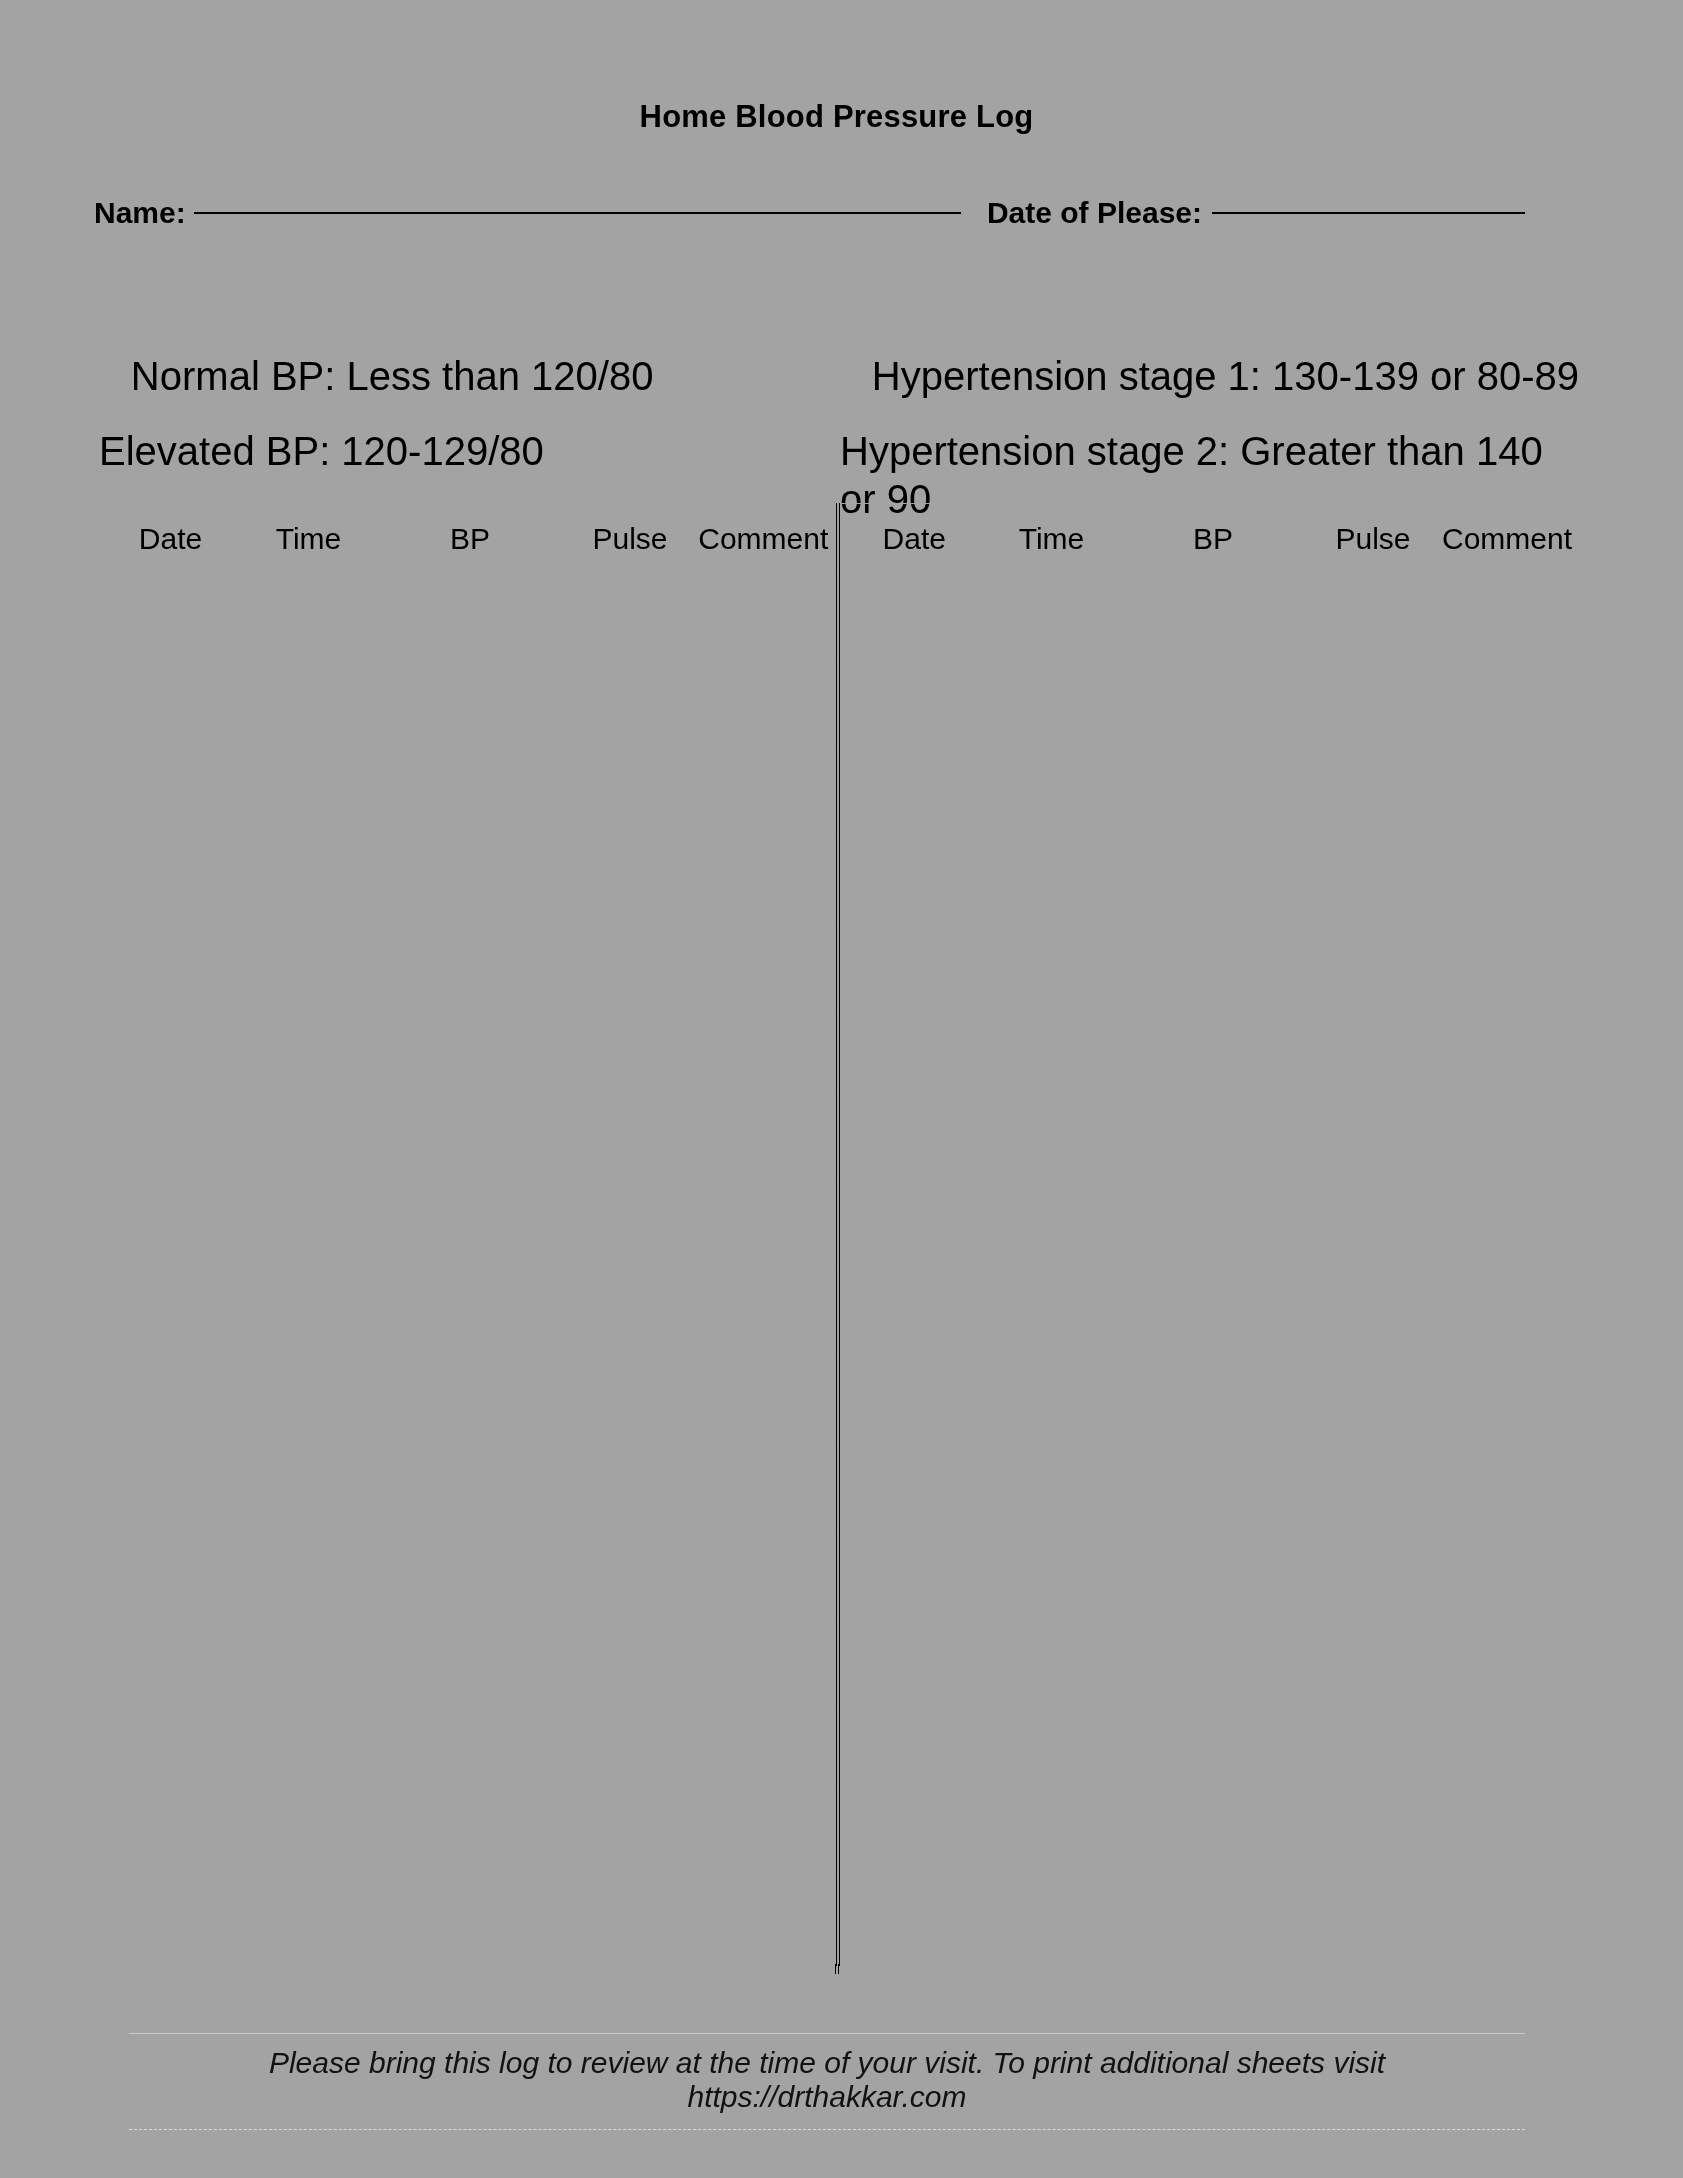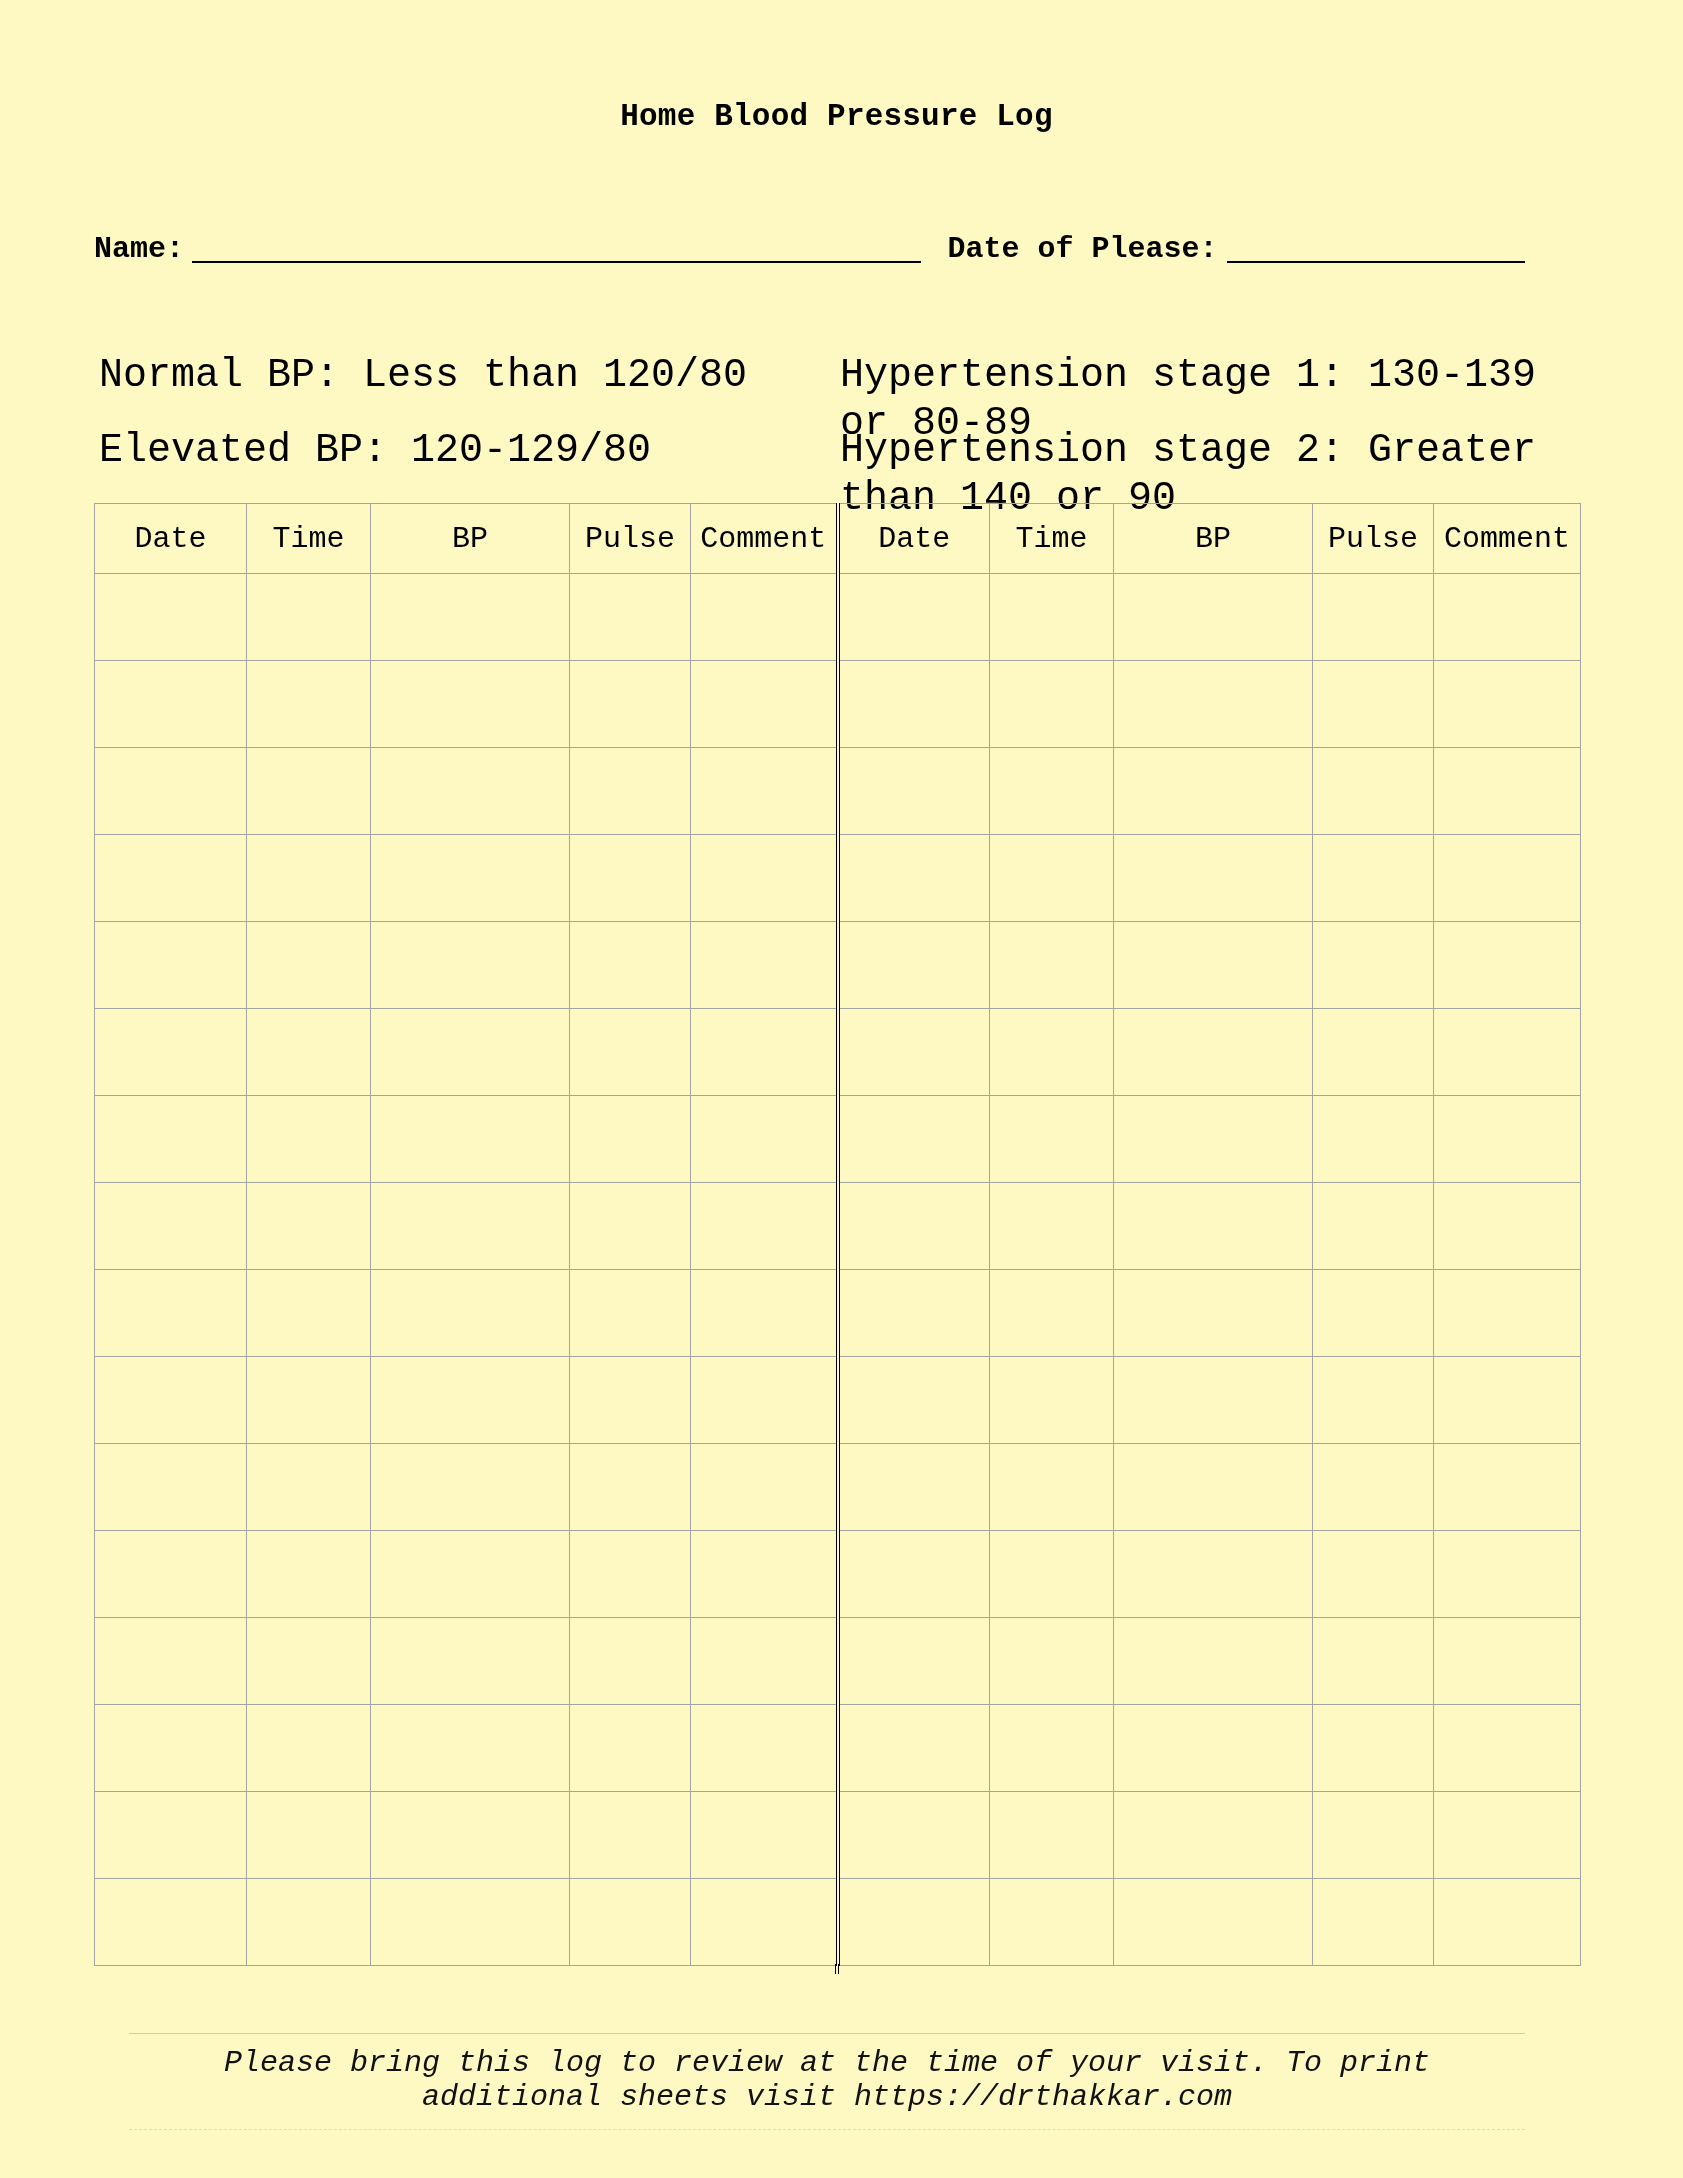--- a/index.html
+++ b/index.html
@@ -4,43 +4,42 @@
 <style>
   html, body {
     margin: 0;
     padding: 0;
     background: #ffffff;
   }
   .page {
     position: relative;
     width: 1683px;
     height: 2178px;
-    background: #fef9c3;
-    font-family: Liberation Mono, monospace;
+    background: #a3a3a3;
+    font-family: Liberation Sans, sans-serif;
     color: #000000;
     overflow: hidden;
   }
   .title {
     position: absolute;
     top: 99px;
     left: 94px;
     width: 1485px;
     text-align: center;
     font-weight: bold;
     font-size: 31px;
     letter-spacing: 0.2px;
   }
   .fill-row {
     position: absolute;
     left: 94px;
     display: flex;
-    align-items: flex-end;
+    align-items: center;
     font-size: 30px;
     line-height: 1;
-    margin-top: 36px;
   }
   .name-row { top: 198px; width: 1431px; }
   .goal-row { top: 269px; }
   .b { font-weight: bold; }
   .lbl { white-space: pre; }
   .line {
     display: inline-block;
     height: 0;
     border-bottom: 2px solid #000000;
     margin-bottom: 1px;

